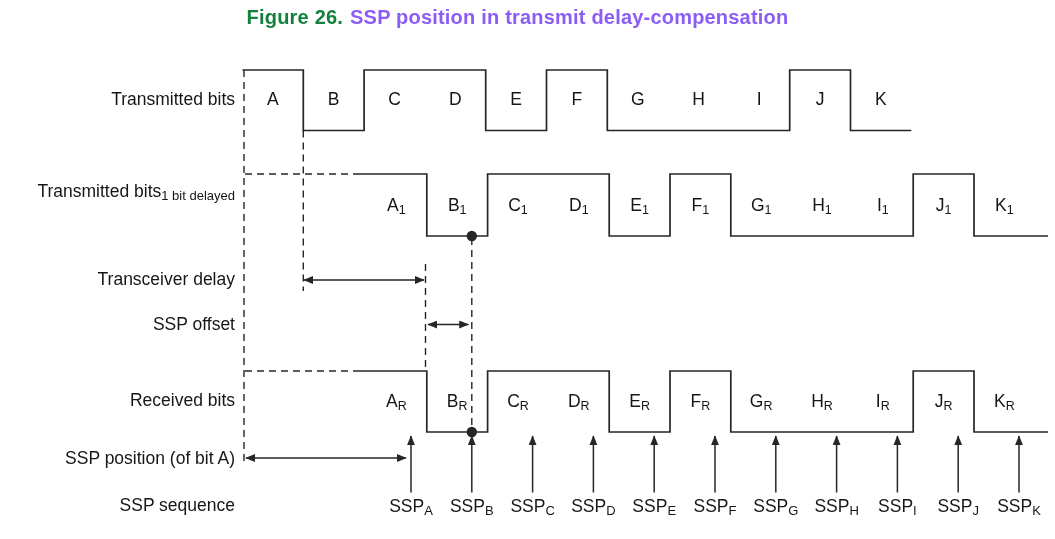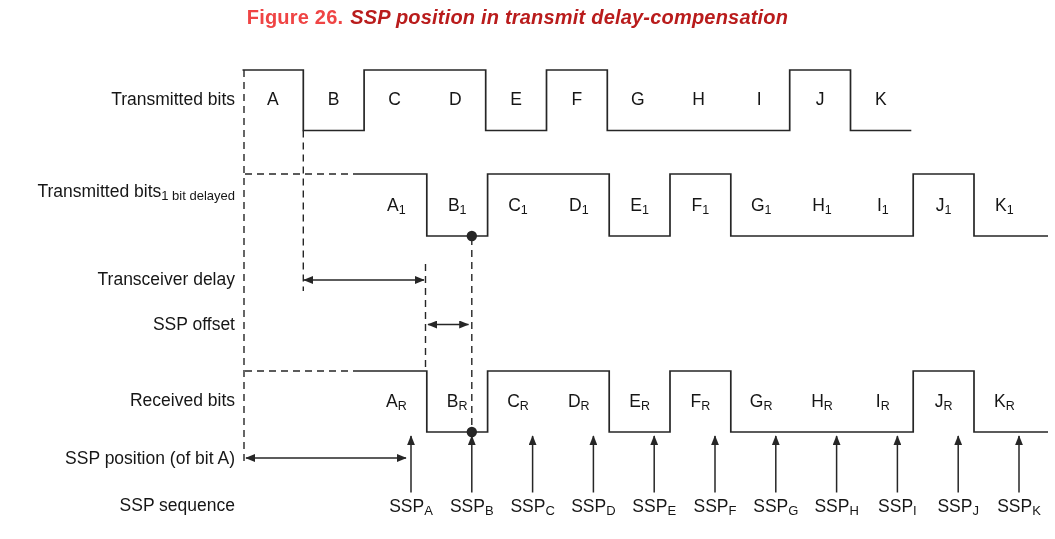--- a/index.html
+++ b/index.html
@@ -1,21 +1,21 @@
 <!DOCTYPE html>
 <html><head>
 <meta charset="utf-8">
 <style>
   html,body{margin:0;padding:0;background:#ffffff;}
   .page{position:relative;width:1055px;height:539px;background:#ffffff;overflow:hidden;
         font-family:"Liberation Sans", sans-serif;}
   .title{position:absolute;top:6px;left:0;right:20px;text-align:center;
          font-size:20px;font-weight:bold;letter-spacing:0.2px;}
-  .fig-num{color:#ef4444;}
-  .fig-text{color:#b91c1c;margin-left:7px;font-style:italic;}
+  .fig-num{color:#15803d;}
+  .fig-text{color:#8b5cf6;margin-left:7px;}
   svg{position:absolute;top:0;left:0;}
   text{font-family:"Liberation Sans", sans-serif;}
 </style>
 </head>
 <body>
 
 <div class="page">
   <div class="title">
     <span class="fig-num">Figure 26.</span><span class="fig-text">SSP position in transmit delay-compensation</span>
   </div>

